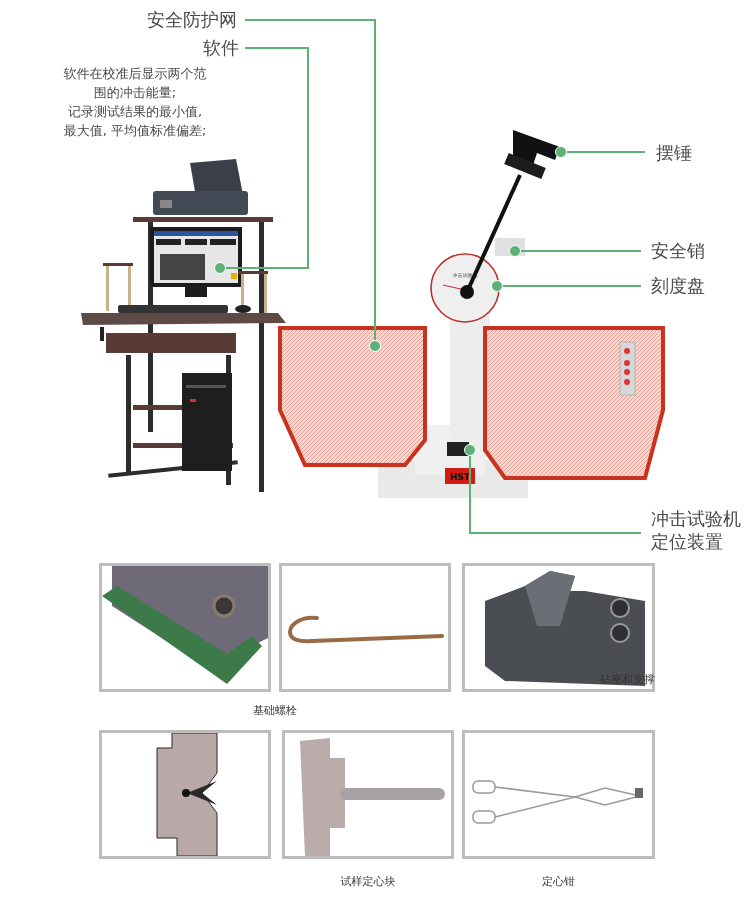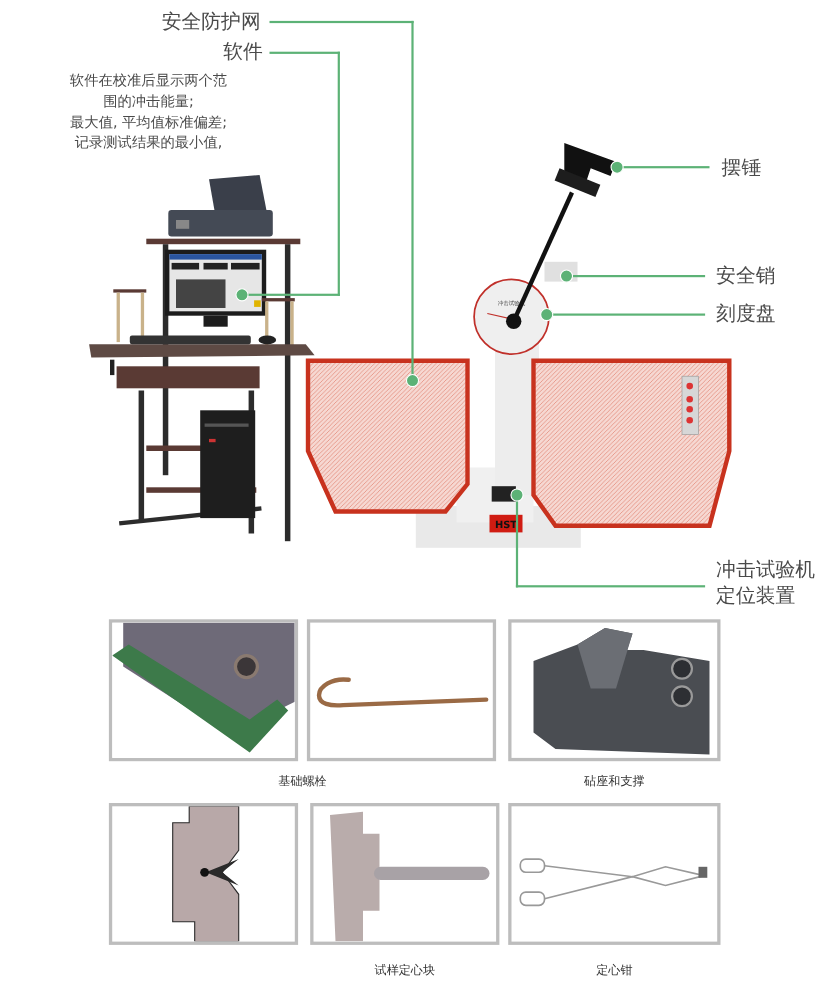--- a/index.html
+++ b/index.html
@@ -15,22 +15,22 @@
     svg { display: block; }
   </style>
 </head>
 <body>
 
 <div class="lbl" style="left:147px; top:11px;">安全防护网</div>
 <div class="lbl" style="left:203px; top:39px;">软件</div>
 <div class="desc">
   <span>软件在校准后显示两个范</span>
   <span>围的冲击能量;</span>
+  <span>记录测试结果的最小值,</span>
   <span>最大值, 平均值标准偏差;</span>
-  <span>记录测试结果的最小值,</span>
 </div>
 
 <div class="abs" style="left:78px; top:155px; width:215px; height:340px;">
   <svg width="215" height="340" viewBox="0 0 215 340">
 
     <path d="M112 8 L158 4 L165 40 L118 42 Z" fill="#3a3f4a"></path>
     <rect x="75" y="36" width="95" height="24" rx="3" fill="#444a55"></rect>
     <rect x="82" y="45" width="12" height="8" fill="#888"></rect>
 
     <rect x="55" y="62" width="140" height="5" fill="#5a3a34"></rect>
@@ -160,21 +160,21 @@
 </div>
 <div class="thumb" style="left:462px; top:563px; width:193px; height:129px;">
   <svg width="187" height="123" viewBox="0 0 187 123">
     <path d="M20 35 L60 20 L85 5 L110 10 L105 25 L120 25 L180 35 L180 120 L40 115 L20 100 Z" fill="#4a4d52"></path>
     <path d="M60 20 L85 5 L110 10 L95 60 L72 60 Z" fill="#6b6e74"></path>
     <circle cx="155" cy="42" r="9" fill="#2d2f33" stroke="#9a9a9a" stroke-width="2"></circle>
     <circle cx="155" cy="67" r="9" fill="#2d2f33" stroke="#9a9a9a" stroke-width="2"></circle>
   </svg>
 </div>
 <div class="cap" style="left:99px; top:703px; width:352px;">基础螺栓</div>
-<div class="cap" style="left:462px; top:703px; width:193px;">砧座和支撑</div>
+<div class="cap" style="left:462px; top:672px; width:193px;text-align:right;">砧座和支撑</div>
 
 <div class="thumb" style="left:99px; top:730px; width:172px; height:129px;">
   <svg width="166" height="123" viewBox="0 0 166 123">
     <path d="M70 0 L115 0 L115 40 L100 60 L115 80 L115 123 L75 123 L75 105 L55 105 L55 15 L70 15 Z" fill="#b8a8a8" stroke="#2a2a2a" stroke-width="1"></path>
     <path d="M85 60 L115 48 L100 60 L115 72 Z" fill="#2a2a2a"></path>
     <circle cx="84" cy="60" r="4" fill="#111"></circle>
   </svg>
 </div>
 <div class="thumb" style="left:282px; top:730px; width:172px; height:129px;">
   <svg width="166" height="123" viewBox="0 0 166 123">

